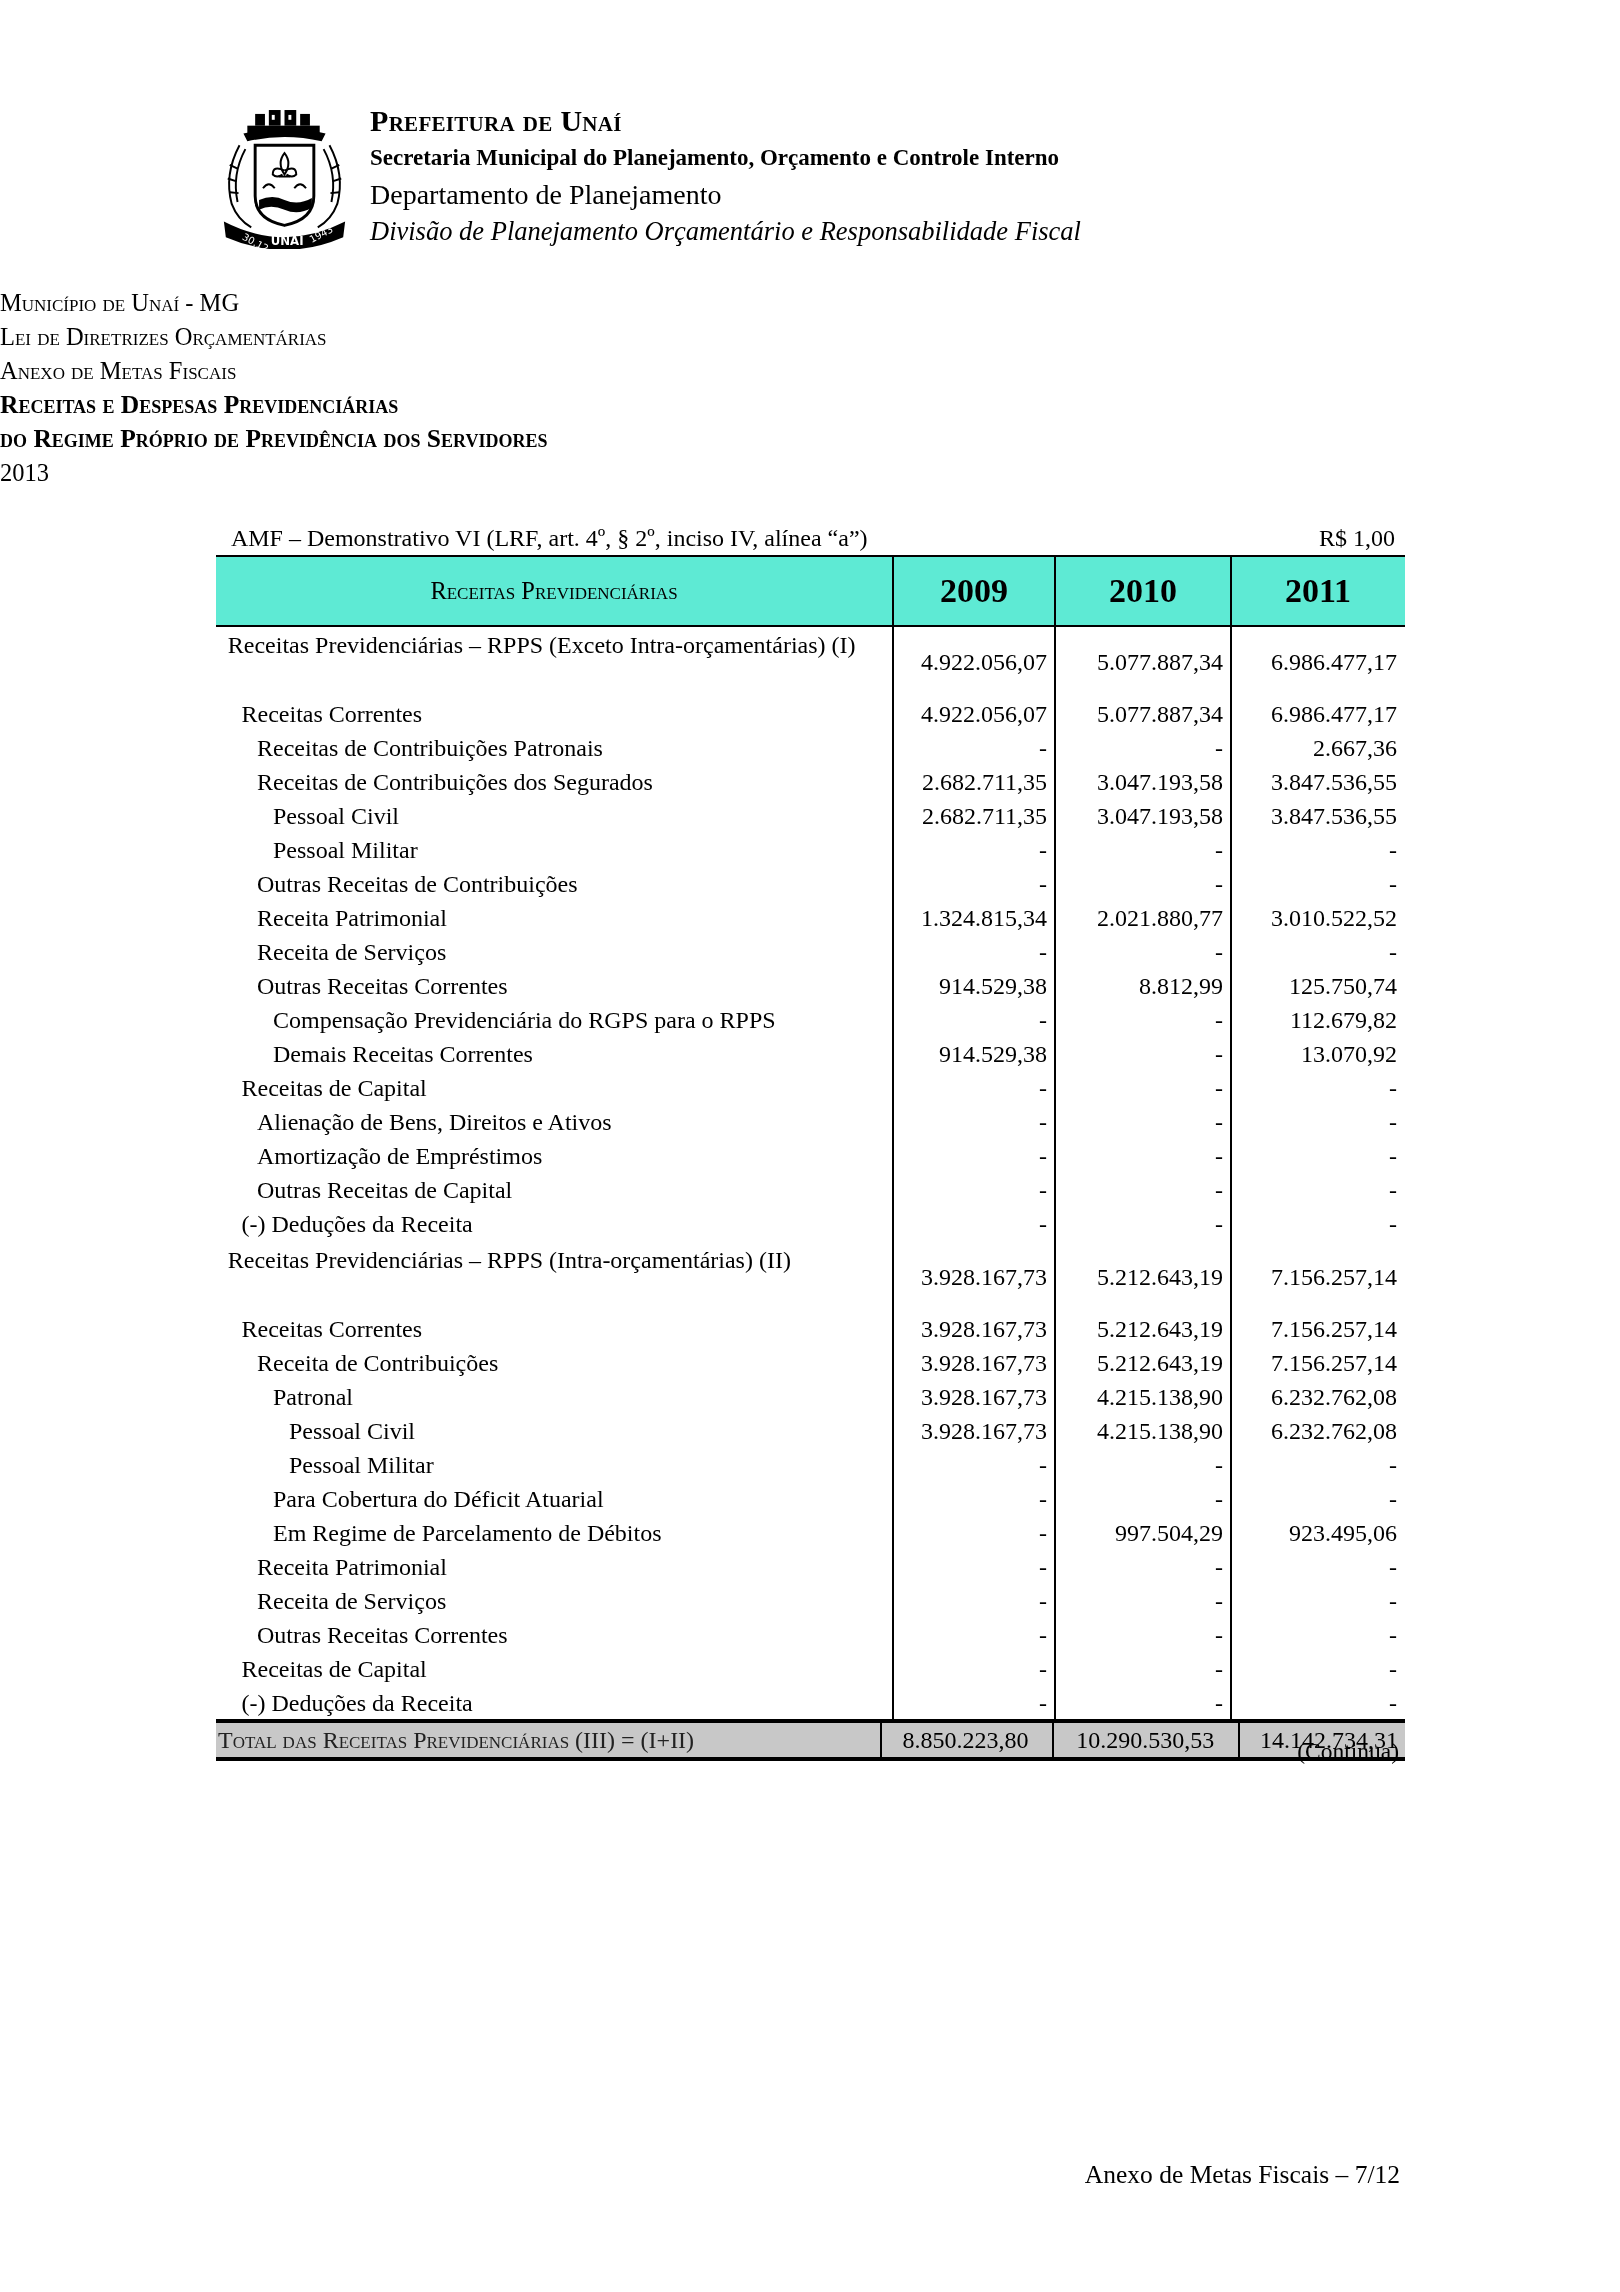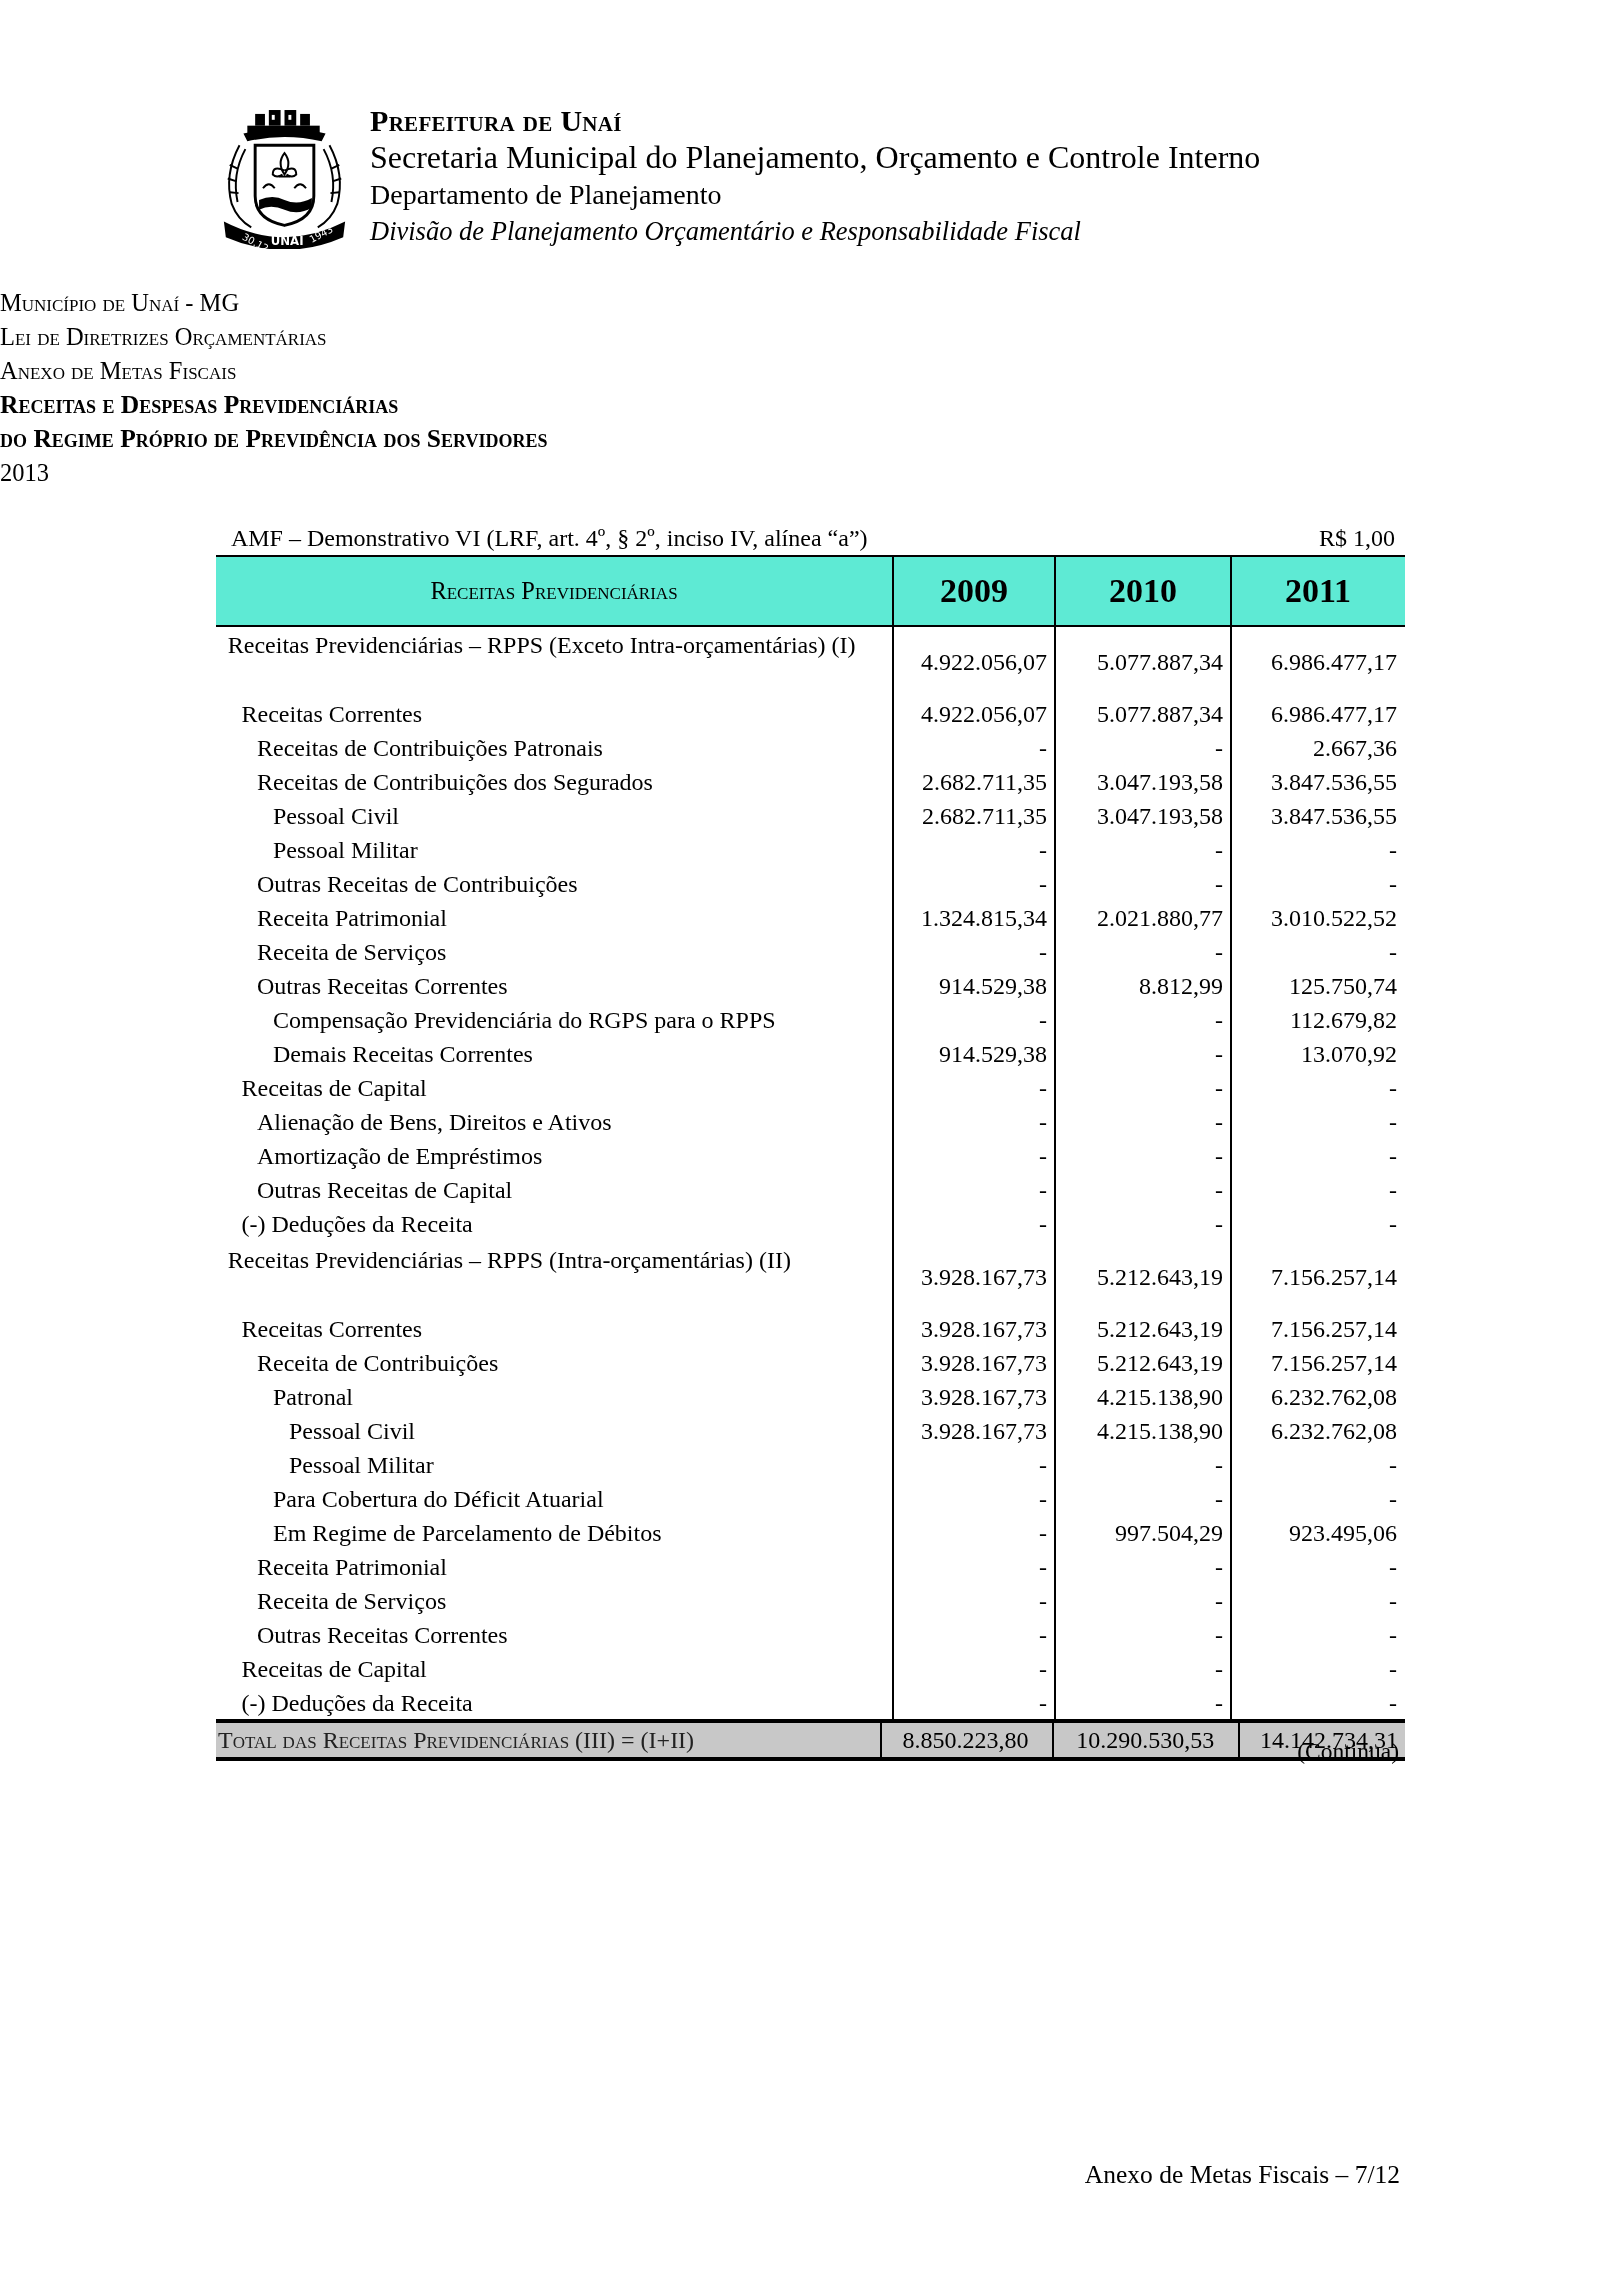--- a/index.html
+++ b/index.html
@@ -4,21 +4,21 @@
 <style>
   html, body { margin: 0; padding: 0; background: #ffffff; }
   body { width: 1620px; height: 2293px; position: relative; overflow: hidden;
          font-family: "Liberation Serif", "DejaVu Serif", serif; color: #000; }
 
   
   .emblem { position: absolute; left: 218px; top: 106px; width: 133px; height: 143px; }
   .letterhead { position: absolute; left: 370px; top: 102px; }
   .lh-line { white-space: nowrap; line-height: 37px; }
   .lh-title { font-size: 30px; font-weight: bold; font-variant: small-caps; letter-spacing: 0.3px; }
-  .lh-secretaria { font-size: 32px; font-weight: normal; }
+  .lh-secretaria { font-size: 23px; font-weight: bold; }
   .lh-dept { font-size: 28px; }
   .lh-div { font-size: 26.5px; font-style: italic; }
 
   
   .title-block { position: absolute; left: 0; width: 1505px; top: 286px; text-align: left; }
   .tb-line { line-height: 34px; font-size: 24.5px; white-space: nowrap; }
   .sc { font-variant: small-caps; }
   .tb-bold { font-weight: bold; font-size: 25.5px; }
 
   

